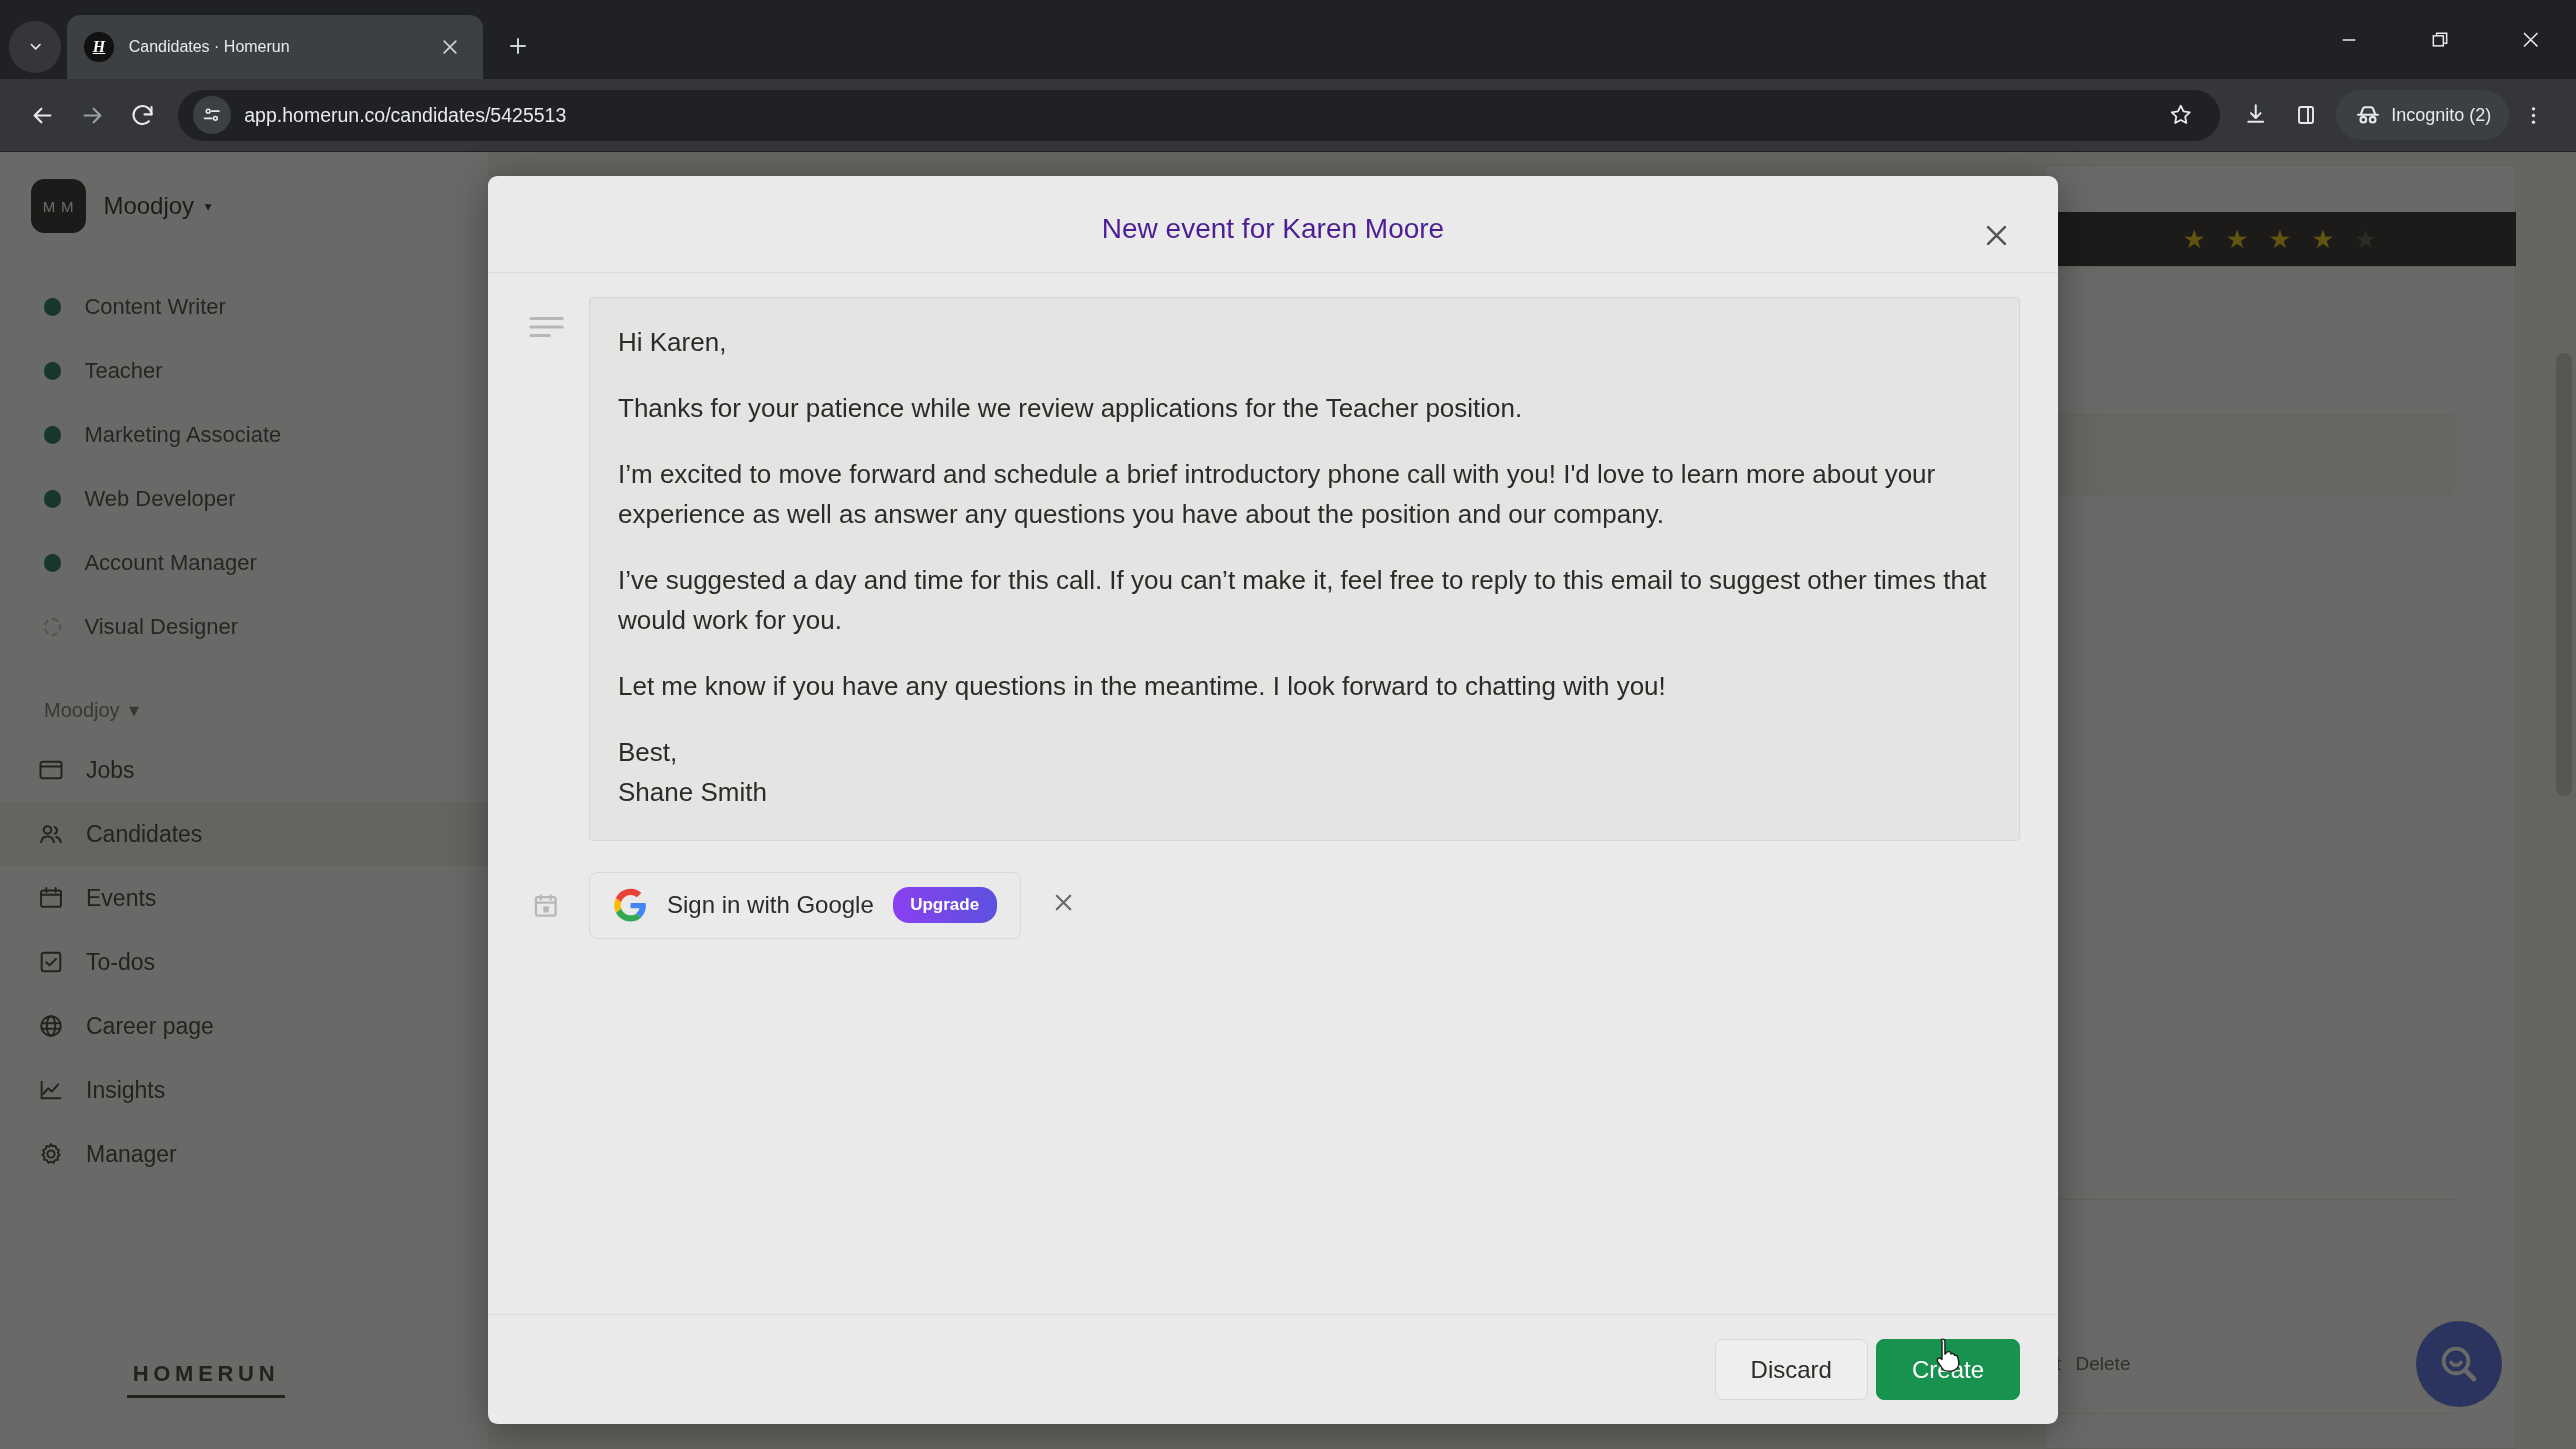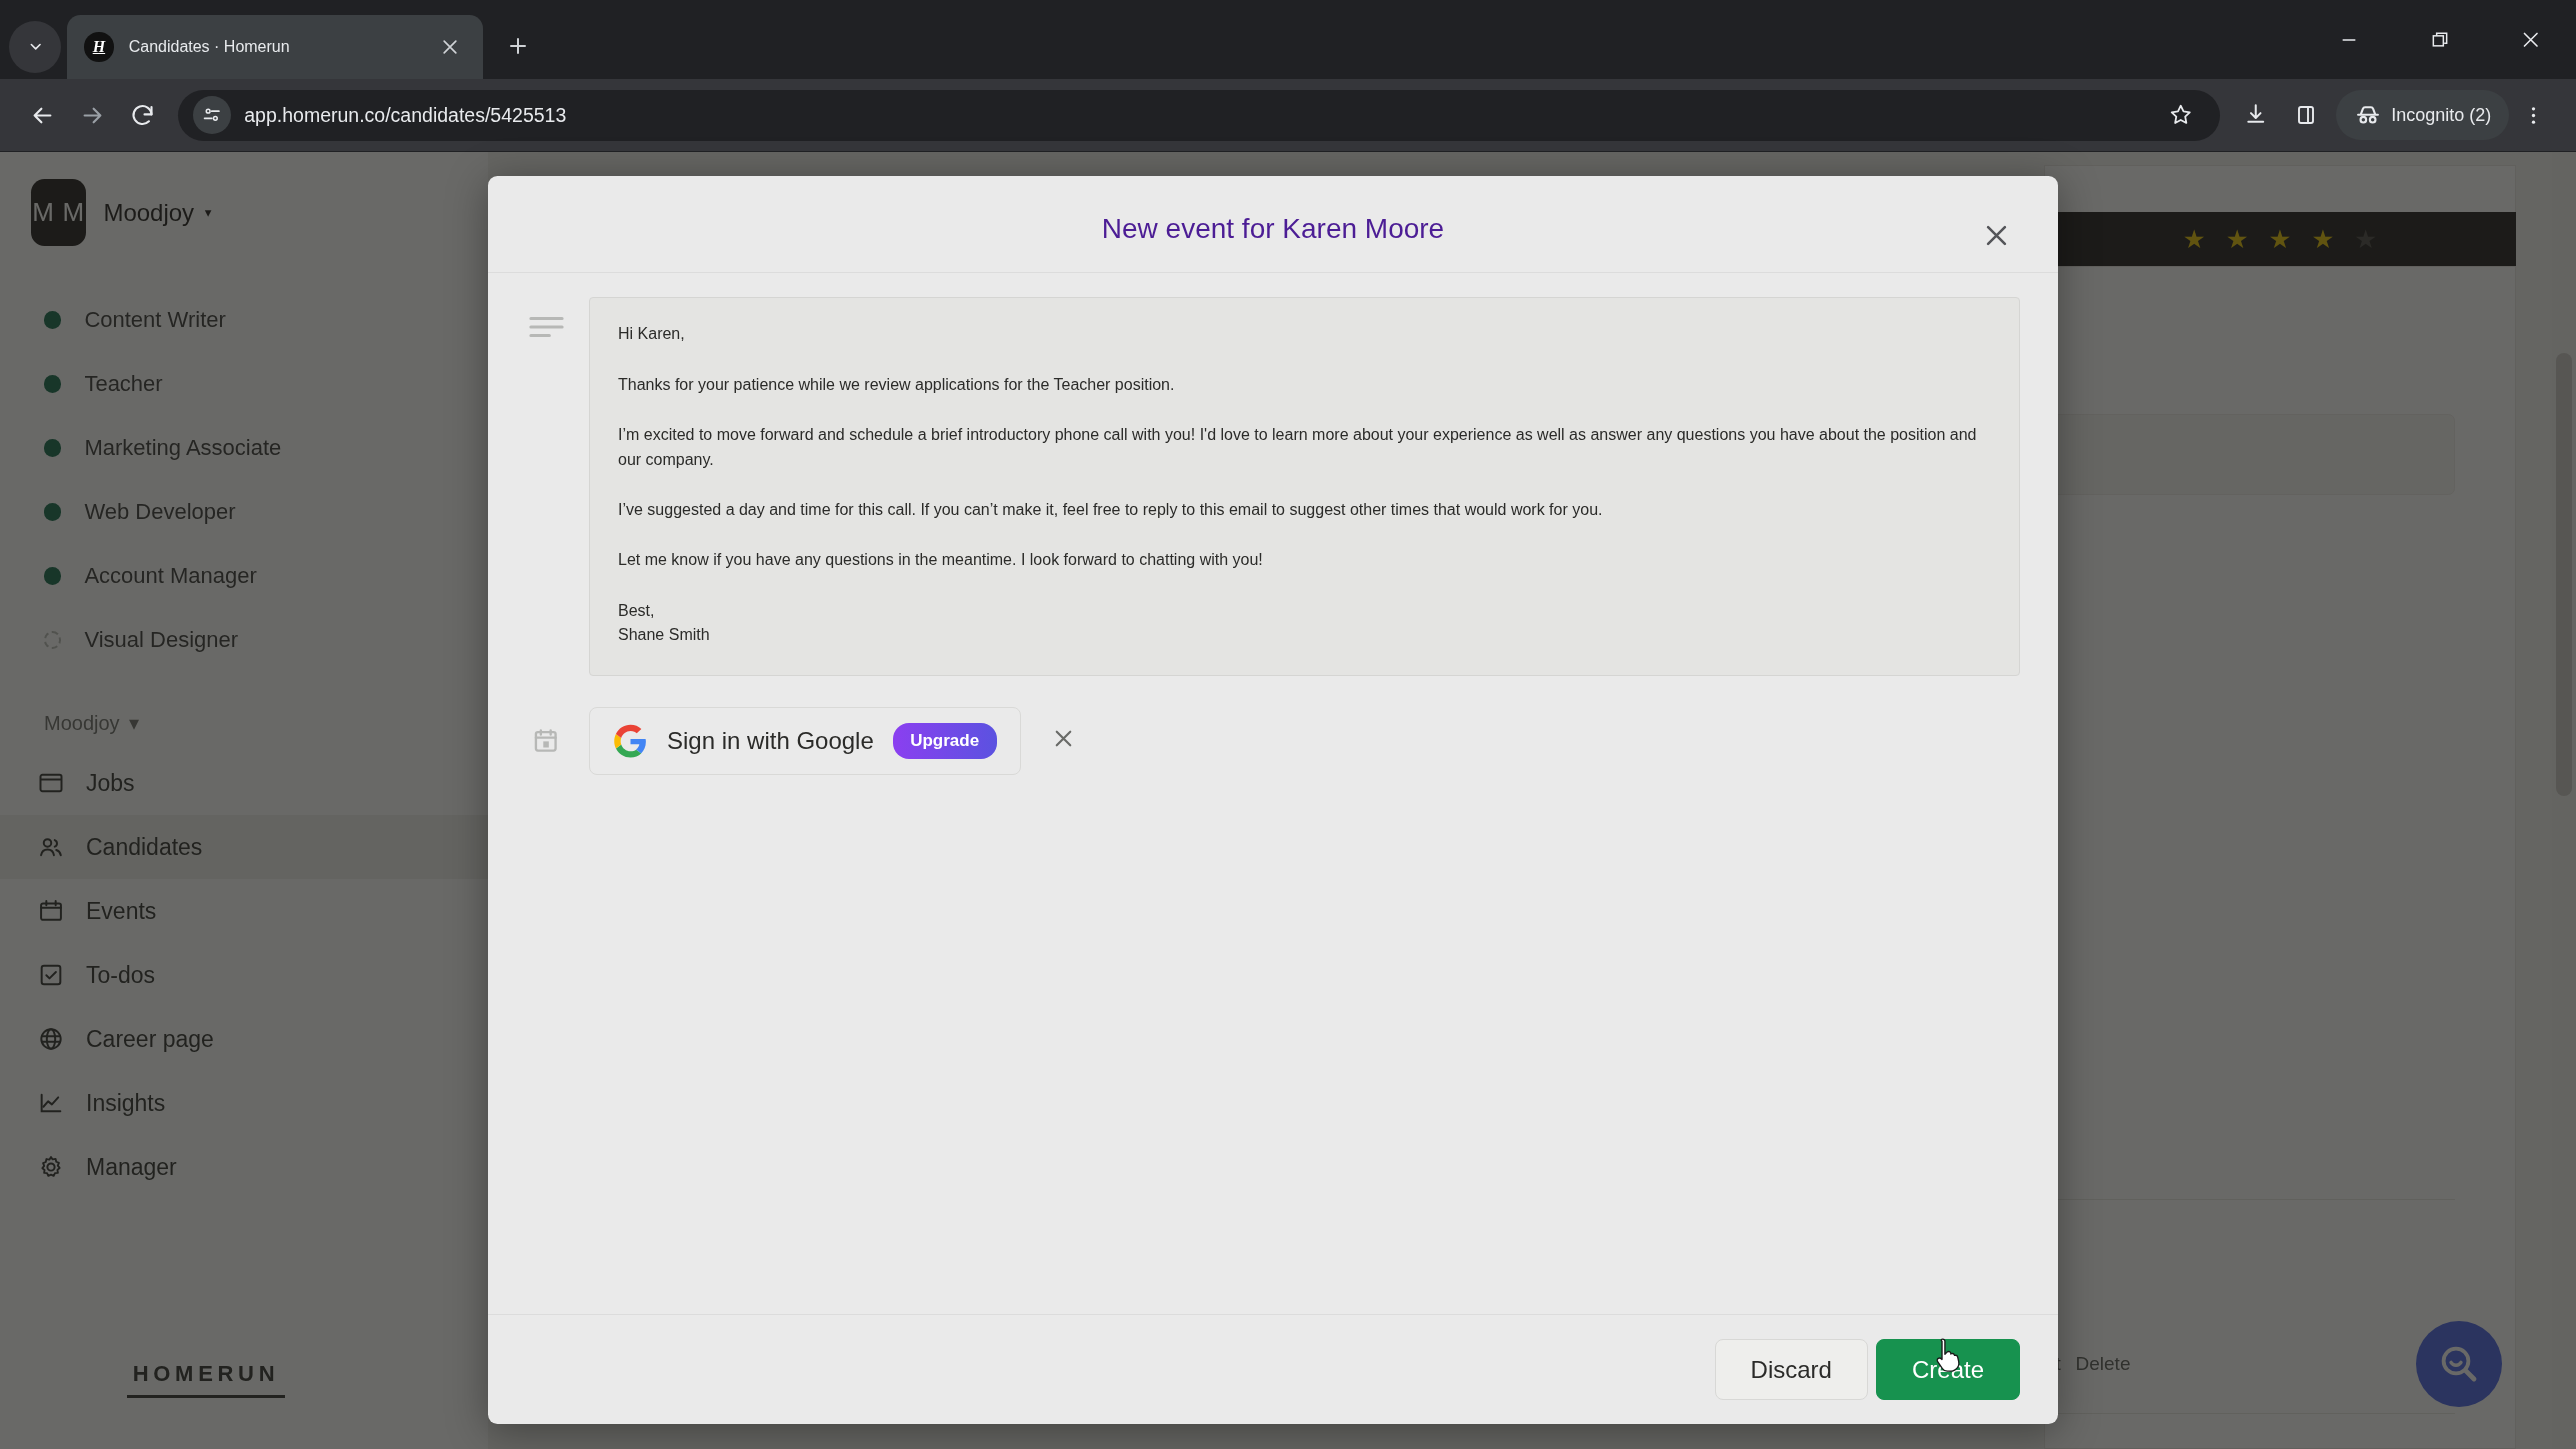--- a/index.html
+++ b/index.html
@@ -105,24 +105,24 @@
     position: absolute; top: 152px; left: 0; right: 0; bottom: 0;
     background: #ffffff; overflow: hidden;
   }
   .sidebar {
     position: absolute; left: 0; top: 0; bottom: 0; width: 488px;
     background: #ffffff;
     padding: 0;
   }
   .org-head { display: flex; align-items: center; padding: 27px 0 0 31px; }
   .org-avatar {
-    width: 55px; height: 67px; border-radius: 13.4px;
+    width: 55px; height: 54px; border-radius: 13.4px;
     background: #1f1d1b; color: #fff;
     display: flex; align-items: center; justify-content: center;
-    font-size: 26px; letter-spacing: 0.7px; flex: none;
+    font-size: 15px; letter-spacing: 0.7px; flex: none;
   }
   .org-name { margin-left: 17.4px; font-size: 24px; color: #1f1d1b; }
   .caret { margin-left: 10.7px; font-size: 13.4px; color: #1f1d1b; }
 
   .job-list { margin-top: 42px; }
   .job-item {
     display: flex; align-items: center; height: 64px;
     padding-left: 44px; font-size: 22px; color: #3a3a38;
   }
   .dot { width: 17.4px; height: 17.4px; border-radius: 50%; background: #13694a; flex: none; }
@@ -218,21 +218,21 @@
   .modal-body { flex: 1; padding: 24px 38px 0 38px; overflow: hidden; }
 
   .field-row { display: flex; align-items: flex-start; gap: 23px; }
   .field-ico { width: 40px; flex: none; padding-top: 17.4px; display: flex; justify-content: center; }
   .email-box {
     flex: 1; background: #e4e4e2;
     border: 0.7px solid #d5d5d3; border-radius: 4px;
     padding: 24px 28px 27px 28px;
   }
   .email-box p {
-    font-size: 16px; line-height: 1.55; color: #2b2b29;
+    font-size: 26px; line-height: 1.55; color: #2b2b29;
     margin: 0 0 25.5px 0;
   }
   .email-box p:last-child { margin-bottom: 0; }
   .email-box p.sig { margin-bottom: 0; }
 
   .attach-row { display: flex; align-items: center; gap: 23px; margin-top: 31px; }
   .google-chip {
     display: flex; align-items: center; gap: 19px;
     background: #eaeaea; border: 0.7px solid #d9d9d7; border-radius: 8px;
     padding: 14.8px 23px;

